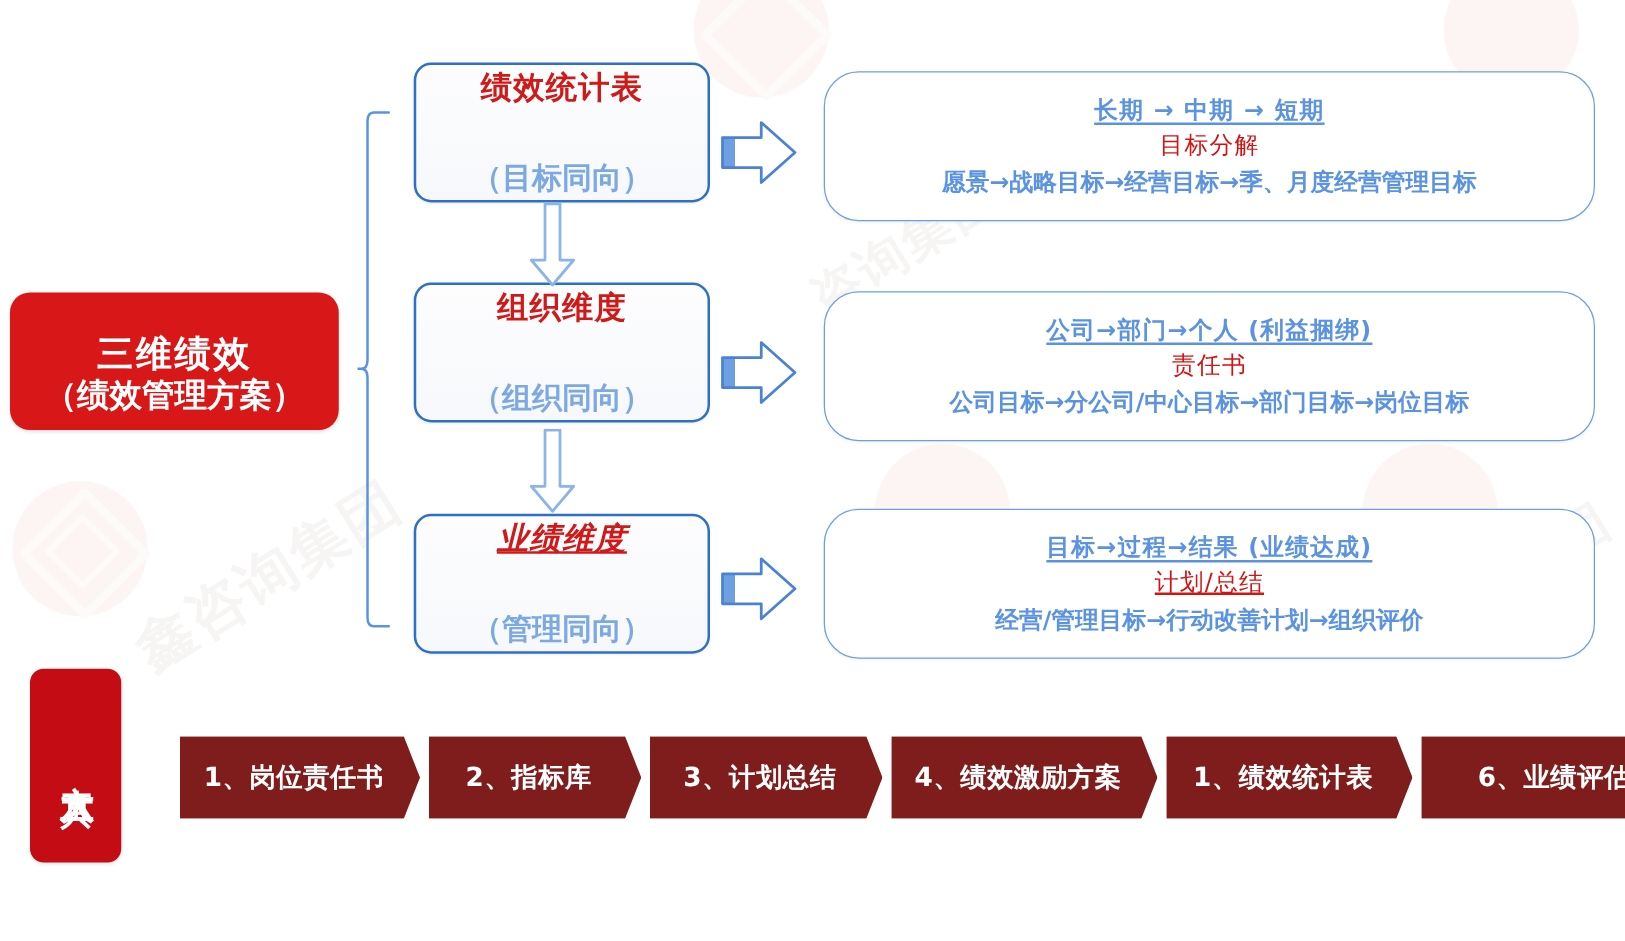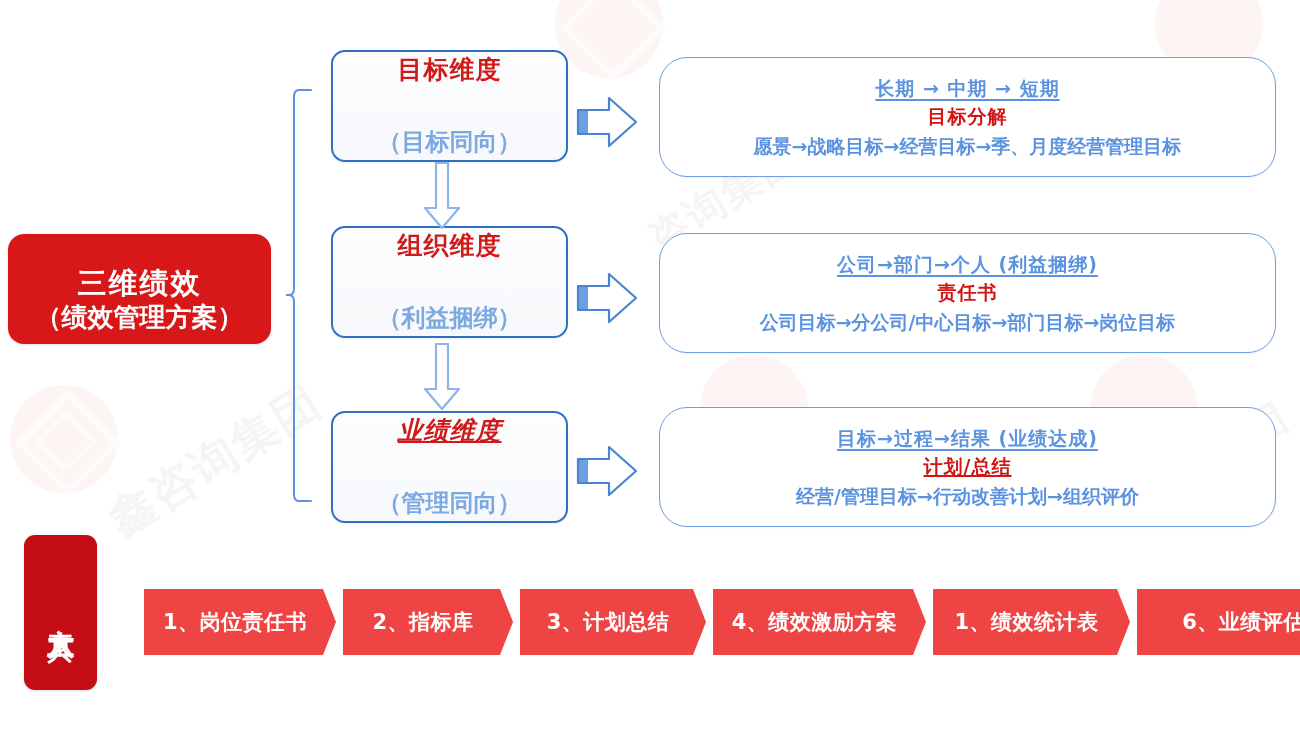--- a/index.html
+++ b/index.html
@@ -99,21 +99,21 @@
   #det1{top:233px;}
   #det2{top:407px;}
   .detbox .r1{
     font-size:19px;font-weight:700;color:#5b93e0;
     text-decoration:underline;text-decoration-thickness:1.6px;
     text-underline-offset:4px;
     letter-spacing:1px;line-height:1.5;
     padding:0 4px;
   }
   .detbox .r2{
-    font-size:19px;font-weight:700;color:#d11414;line-height:1.55;letter-spacing:1px;
+    font-size:19px;font-weight:400;color:#d11414;line-height:1.55;letter-spacing:1px;
   }
   .detbox .r2.ul{text-decoration:underline;text-decoration-thickness:2px;text-underline-offset:2px;}
   .detbox .r3{
     font-size:19px;font-weight:700;color:#5b93e0;line-height:1.5;letter-spacing:0px;text-align:right;
   }
 
   
   .tools-label{
     position:absolute;left:24px;top:535px;width:73px;height:155px;
     background:#c40c14;border-radius:11px;
@@ -123,21 +123,21 @@
     writing-mode:vertical-rl;text-orientation:upright;
     line-height:1.12;
     box-shadow:0 1px 3px rgba(0,0,0,.12);
   }
   .toolbar{
     position:absolute;left:144px;top:589px;height:66px;
     display:flex;align-items:stretch;
   }
   .tool{
     position:relative;
-    background:#ef4444;
+    background:#7f1d1d;
     color:#ffffff;
     font-size:21px;font-weight:700;
     display:flex;align-items:center;justify-content:center;
     margin-right:7px;
     letter-spacing:0.5px;
     white-space:nowrap;
     padding:0 6px;
   }
   .tool.chev{
     clip-path:polygon(0 0, calc(100% - 13px) 0, 100% 50%, calc(100% - 13px) 100%, 0 100%);
@@ -176,26 +176,26 @@
     <div class="l2">（绩效管理方案）</div>
   </div>
 
   <div class="bracket">
     <svg width="26" height="415" viewBox="0 0 26 415" fill="none" xmlns="http://www.w3.org/2000/svg">
       <path d="M25 2 H13 Q8 2 8 9 V200 Q8 207 3 207 H0 H3 Q8 207 8 214 V406 Q8 413 13 413 H25" stroke="#5b93e0" stroke-width="2" fill="none" stroke-linecap="round" stroke-linejoin="round"></path>
     </svg>
   </div>
 
   <div class="dimbox" id="dim0">
-    <div class="title">目标维度</div>
+    <div class="title">绩效统计表</div>
     <div class="sub">（目标同向）</div>
   </div>
   <div class="dimbox" id="dim1">
     <div class="title">组织维度</div>
-    <div class="sub">（利益捆绑）</div>
+    <div class="sub">（组织同向）</div>
   </div>
   <div class="dimbox" id="dim2">
     <div class="title ul">业绩维度</div>
     <div class="sub">（管理同向）</div>
   </div>
 
   <div class="varrow" id="varrow0">
     <svg width="40" height="68" viewBox="0 0 40 68" fill="none" xmlns="http://www.w3.org/2000/svg">
       <path d="M14 1 H26 V46 H37 L20 66 L3 46 H14 Z" fill="#ffffff" stroke="#8bb4e8" stroke-width="2.2" stroke-linejoin="round"></path>
     </svg>

